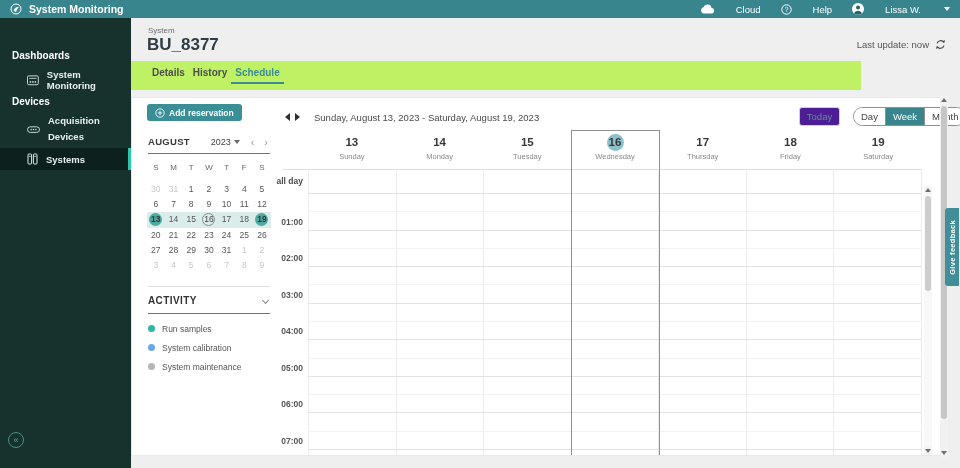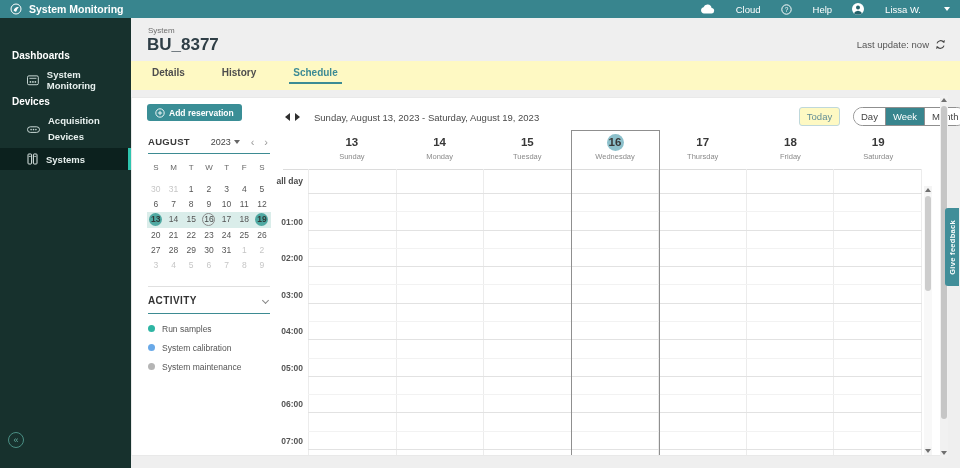--- a/index.html
+++ b/index.html
@@ -21,21 +21,21 @@
   .side-item .sel-bar{position:absolute;right:0;top:0;width:3px;height:100%;background:#2EC4AE;display:none}
   .side-item.selected .sel-bar{display:block}
   .collapse-btn{position:absolute;left:8px;top:414px;width:16px;height:16px;border:1px solid #4A8F84;border-radius:50%;color:#62A99C;font-size:9px;display:flex;align-items:center;justify-content:center;cursor:pointer}
 
   
   .eyebrow{position:absolute;left:148px;top:26px;font-size:8px;color:#6E6E6E}
   .page-title{position:absolute;left:147px;top:35px;font-size:17px;font-weight:600;color:#2F3E46}
   .last-update{position:absolute;right:14px;top:39px;display:flex;align-items:flex-start;gap:6px;font-size:9.5px;color:#555}
 
   
-  .tabstrip{position:absolute;left:131px;top:61px;width:829px;height:29px;background:#fef9c3;display:flex;align-items:flex-start;padding-left:17px;gap:29px}
+  .tabstrip{position:absolute;left:131px;top:61px;width:730px;height:29px;background:#bef264;display:flex;align-items:flex-start;padding-left:17px;gap:0}
   .tab{font-size:10px;color:#4D4D4D;font-weight:600;padding:6px 4px 4px 4px;border-bottom:2px solid transparent;cursor:pointer}
   .tab.active{color:#3C8B94;border-bottom-color:#3C8B94}
 
   
   .card{position:absolute;left:131px;top:97px;width:817px;height:359px;background:#fff;border:1px solid #E9E9E9}
 
   
   .add-btn{position:absolute;left:147px;top:104px;height:17px;padding:0 8px;background:#3A8E96;border:none;border-radius:3px;color:#fff;font-size:8.5px;font-weight:600;display:flex;align-items:center;gap:4px;cursor:pointer;font-family:inherit}
   .mc-head{position:absolute;left:148px;top:136px;width:122px;display:flex;align-items:center}
   .mc-month{font-size:9.5px;font-weight:bold;color:#3A3A3A;letter-spacing:.3px}
@@ -63,21 +63,21 @@
   .act-row{display:flex;align-items:center;gap:7px;height:19px}
   .act-dot{width:7px;height:7px;border-radius:50%;flex:none}
   .act-label{font-size:8.5px;color:#555}
 
   
   .sch-nav{position:absolute;left:285px;top:107px;height:20px;display:flex;align-items:center}
   .nav-arrows{display:flex;align-items:center;gap:5px;margin-right:14px}
   .tri-l{width:0;height:0;border-top:4px solid transparent;border-bottom:4px solid transparent;border-right:5.5px solid #2F2F2F;cursor:pointer}
   .tri-r{width:0;height:0;border-top:4px solid transparent;border-bottom:4px solid transparent;border-left:5.5px solid #2F2F2F;cursor:pointer}
   .range-text{font-size:9.5px;color:#4A4A4A}
-  .today-btn{position:absolute;left:799px;top:107px;width:41px;height:19px;background:#fef9c3;border:1px solid #BFD8DB;border-radius:3px;color:#638E96;font-size:9.5px;font-family:inherit;cursor:pointer}
+  .today-btn{position:absolute;left:799px;top:107px;width:41px;height:19px;background:#4c1d95;border:1px solid #BFD8DB;border-radius:3px;color:#638E96;font-size:9.5px;font-family:inherit;cursor:pointer}
   .views{position:absolute;left:853px;top:107px;height:19px;display:flex;border:1px solid #8F8F8F;border-radius:10px;overflow:hidden;background:#fff}
   .view-btn{font-size:9.5px;color:#444;background:#fff;border:none;border-right:1px solid #8F8F8F;padding:0 7px;font-family:inherit;cursor:pointer}
   .view-btn:last-child{border-right:none}
   .view-btn.active{background:#38858E;color:#fff}
 
   
   .sched-days{position:absolute;left:308px;top:131px;width:614px;height:38px;display:flex}
   .day-col{flex:1;text-align:center;cursor:pointer}
   .day-num{font-size:11.5px;font-weight:bold;color:#383838;margin-top:3px;height:17px;line-height:17px}
   .day-num.sel{width:17px;height:17px;border-radius:50%;background:#8CC0CB;margin:3px auto 0 auto}

